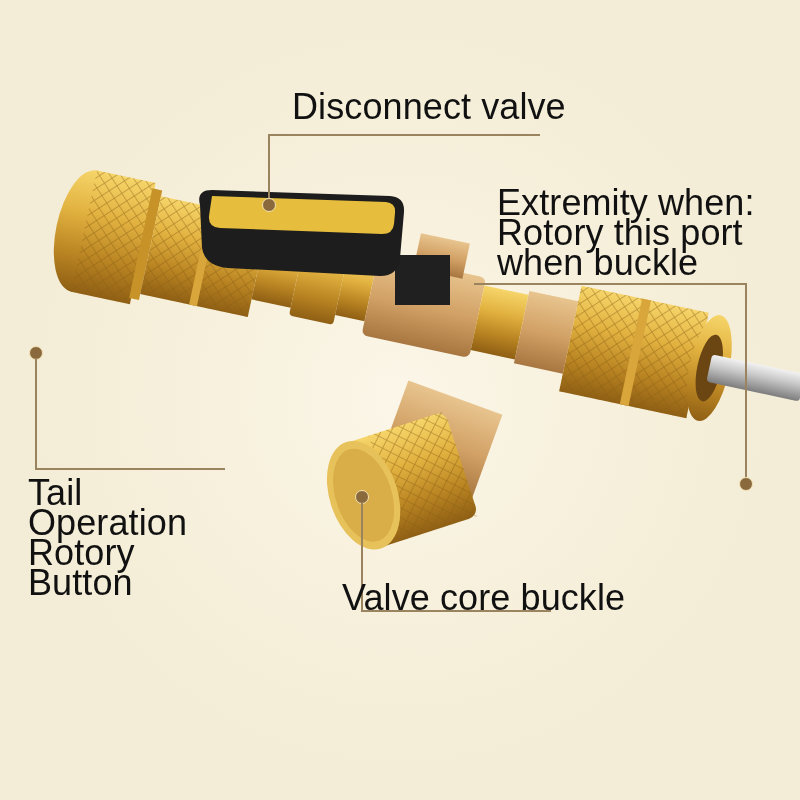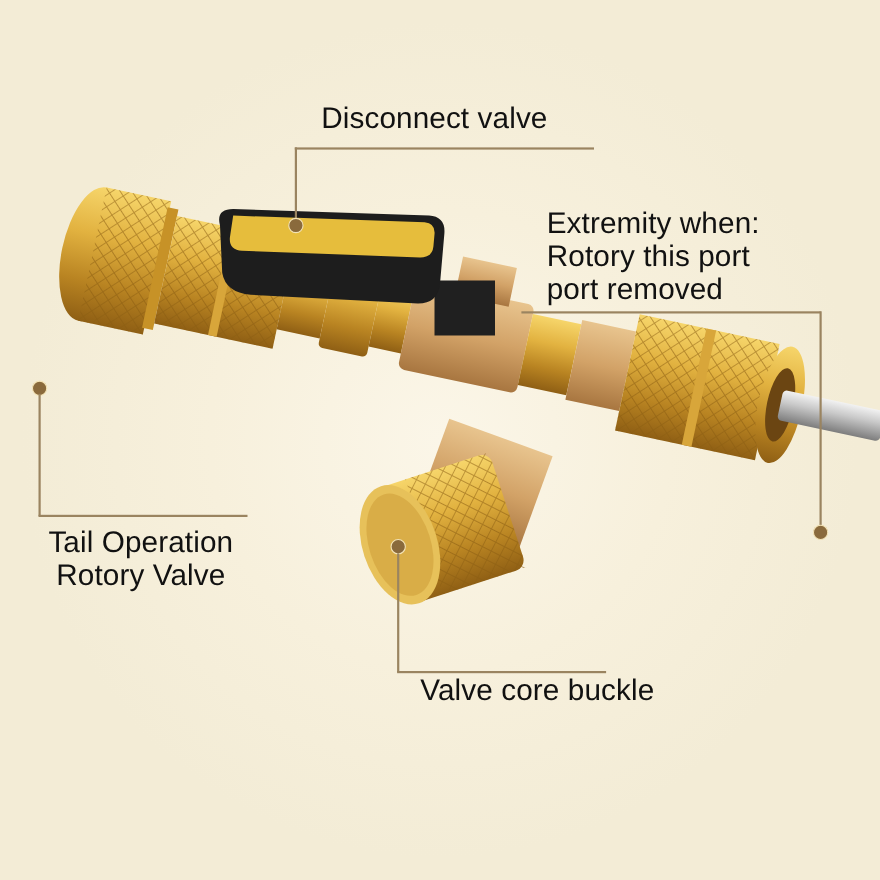--- a/index.html
+++ b/index.html
@@ -2,22 +2,22 @@
 <html><head>
 <meta charset="utf-8">
 <style>
   html, body { margin:0; padding:0; }
   body {
     width:800px; height:800px; overflow:hidden; position:relative;
     background: radial-gradient(ellipse 380px 380px at 400px 400px, #fbf6e8 0%, #f7f0dc 55%, #f3ecd6 100%);
     font-family: "Liberation Sans", sans-serif;
   }
   .stage { position:absolute; inset:0; }
-  .label { position:absolute; color:#111; font-size:27px; line-height:30px; letter-spacing:0.1px; }
-  .label.center { text-align:center; }
+  .label { position:absolute; color:#111; font-size:36px; line-height:30px; letter-spacing:0.1px; }
+  .label.center { text-align:left; }
   .line { position:absolute; background:#9a8460; }
   .dot {
     position:absolute; width:14px; height:14px; border-radius:50%;
     background:#8a6a3c; border:1.5px solid #f3e3b6; box-sizing:border-box;
   }
   svg.product { position:absolute; left:0; top:0; }
 </style>
 </head>
 <body>
 
@@ -97,31 +97,31 @@
   </svg>
 
   <div class="label" style="left:292px; top:92px;">Disconnect valve</div>
   <div class="line" style="left:268px; top:134px; width:272px; height:1.5px;"></div>
   <div class="line" style="left:268px; top:134px; width:1.5px; height:68px;"></div>
   <div class="dot" style="left:262px; top:198px;"></div>
 
   <div class="label" style="left:497px; top:188px;">
     <div>Extremity when:</div>
     <div>Rotory this port</div>
-    <div>port removed</div>
+    <div>when buckle</div>
   </div>
   <div class="line" style="left:474px; top:283px; width:272px; height:1.5px;"></div>
   <div class="line" style="left:745px; top:283px; width:1.5px; height:200px;"></div>
   <div class="dot" style="left:739px; top:477px;"></div>
 
   <div class="dot" style="left:29px; top:346px;"></div>
   <div class="line" style="left:35px; top:358px; width:1.5px; height:111px;"></div>
   <div class="line" style="left:35px; top:468px; width:190px; height:1.5px;"></div>
   <div class="label center" style="left:28px; top:478px; width:200px;">
     <div>Tail Operation</div>
-    <div>Rotory Valve</div>
+    <div>Rotory Button</div>
   </div>
 
   <div class="dot" style="left:355px; top:490px;"></div>
   <div class="line" style="left:361px; top:503px; width:1.5px; height:108px;"></div>
   <div class="line" style="left:361px; top:610px; width:190px; height:1.5px;"></div>
-  <div class="label" style="left:342px; top:612px;margin-left:40px;">Valve core buckle</div>
+  <div class="label" style="left:342px; top:583px;">Valve core buckle</div>
 </div>
 
 </body></html>

